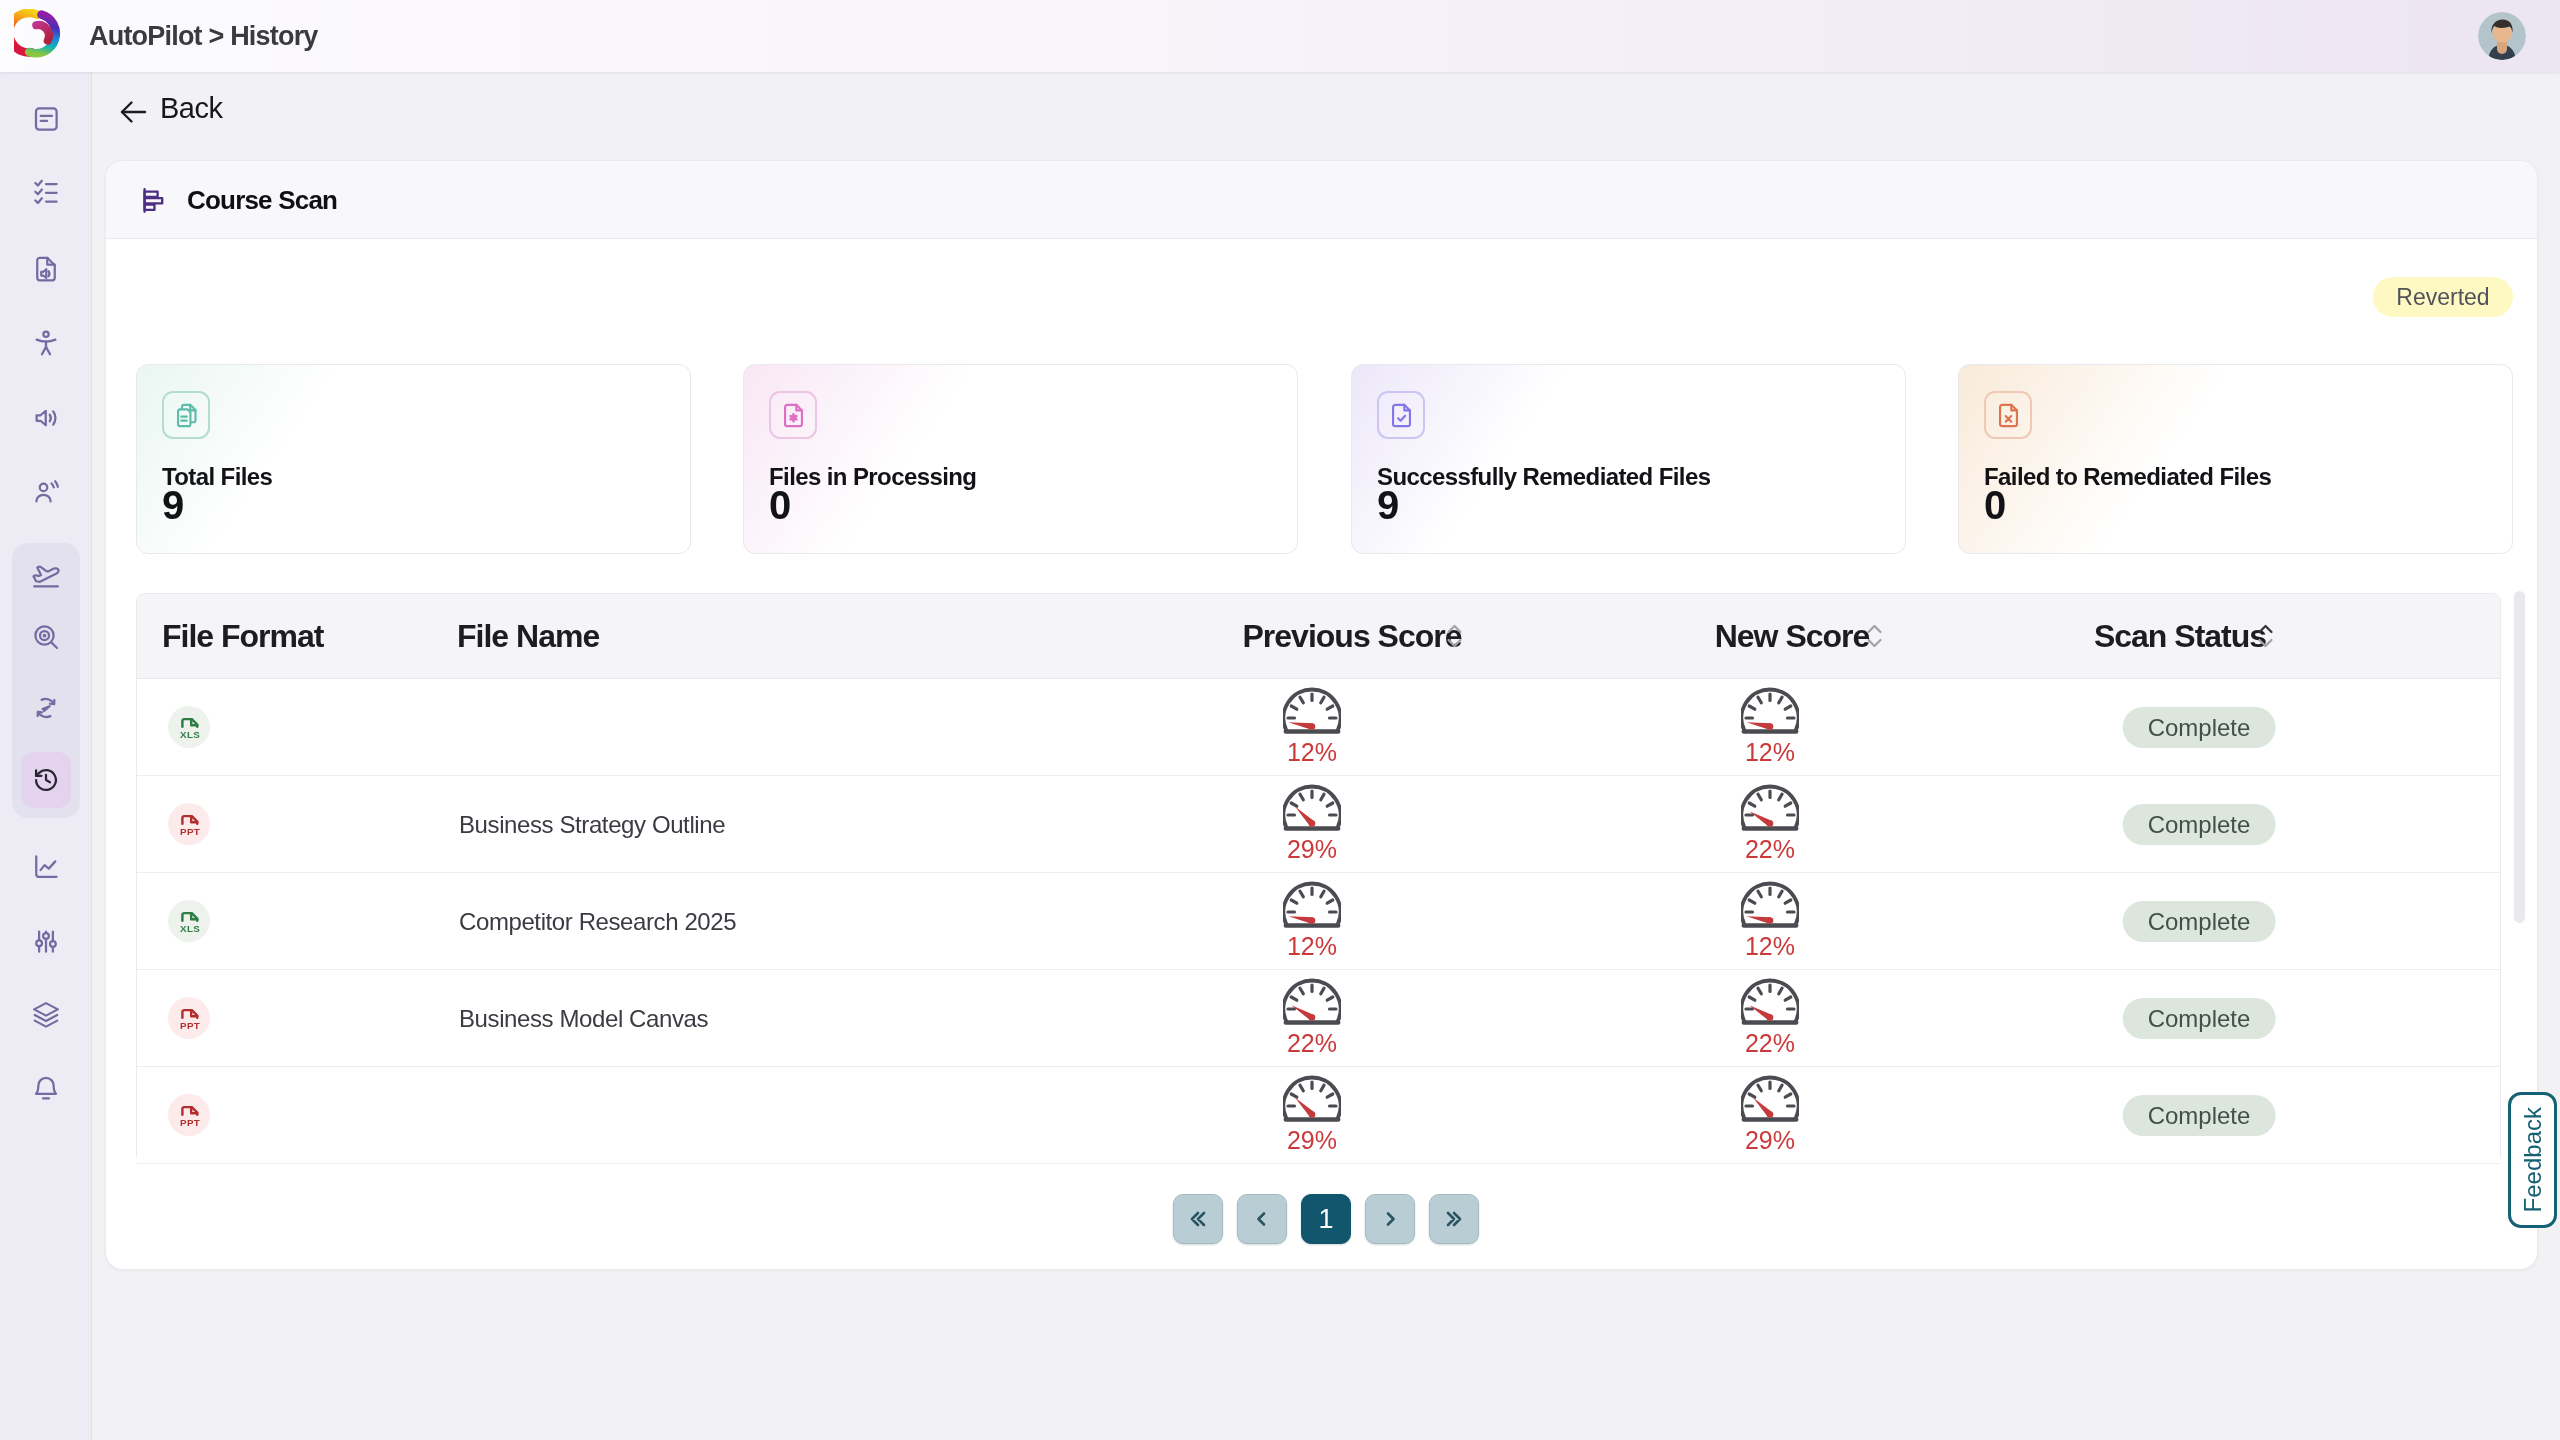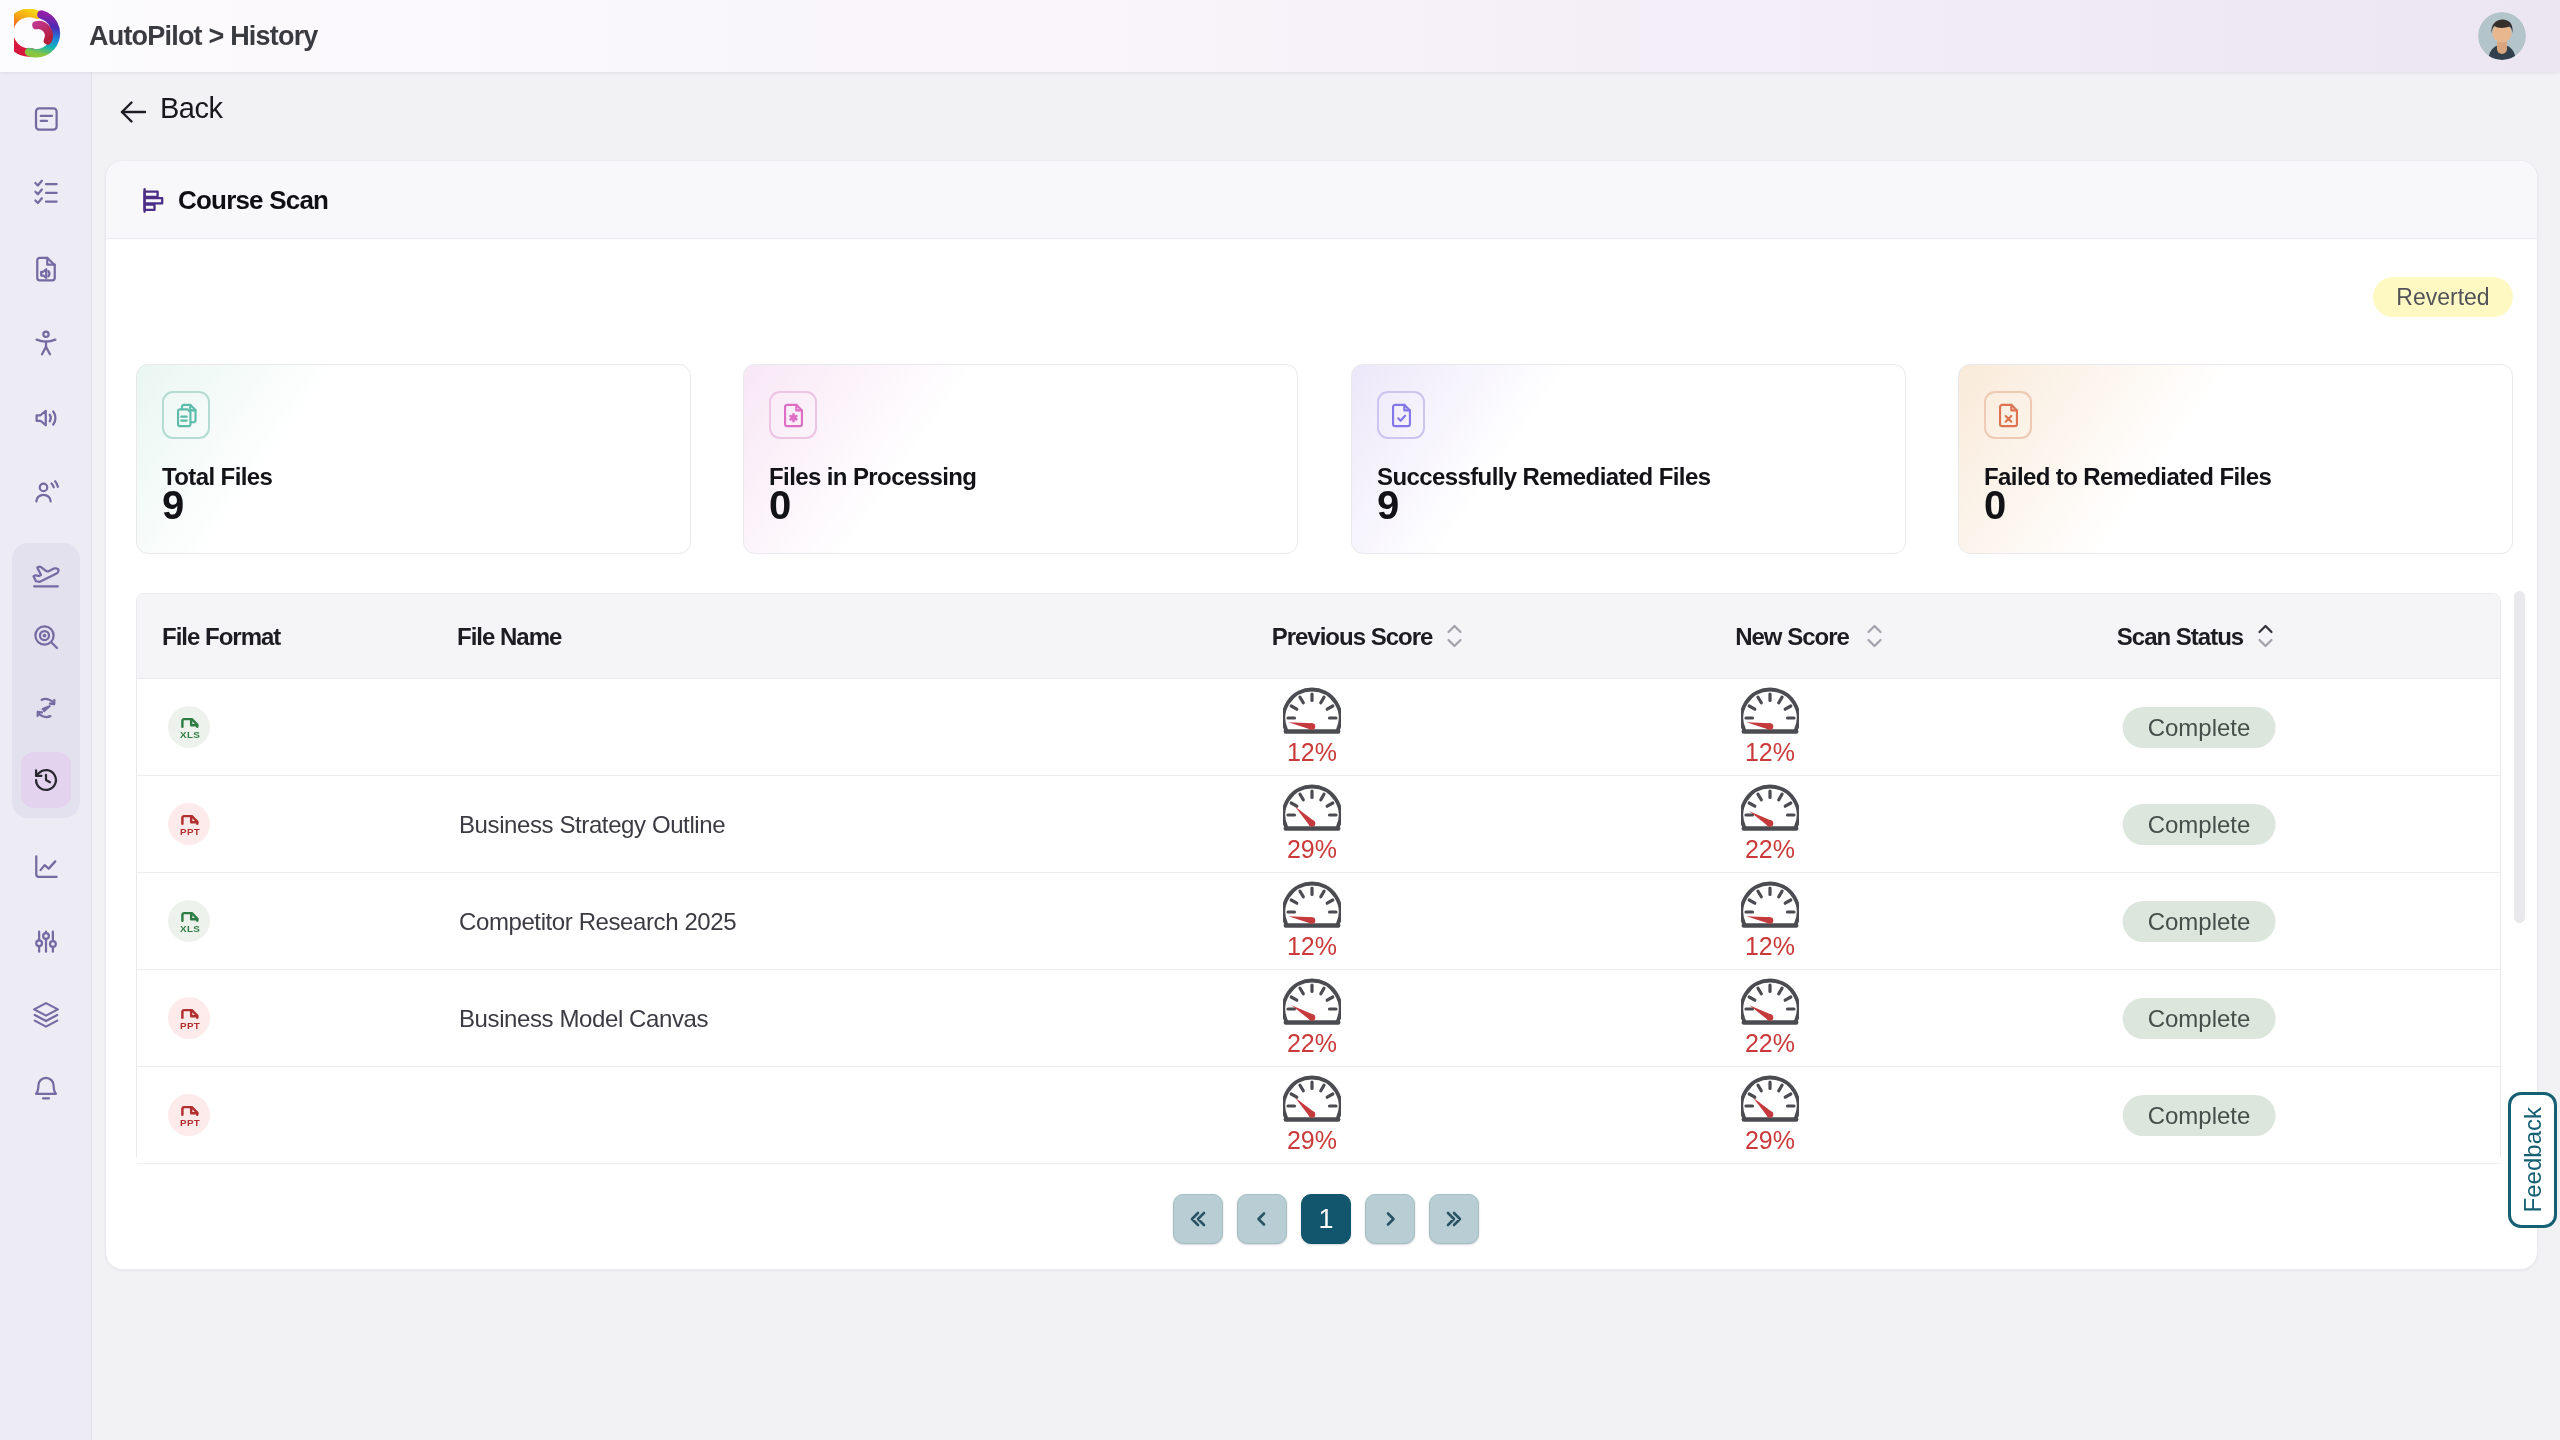--- a/index.html
+++ b/index.html
@@ -18,35 +18,35 @@
 .sactive { position:absolute; left:21px; top:680px; width:50px; height:56px;
   background:#e3d3ee; border-radius:13px; }
 .back { position:absolute; left:118px; top:99px; }
 .backtext { position:absolute; left:160px; top:92px; font-size:29px; font-weight:500; color:#17171c; letter-spacing:-0.5px; }
 .card { position:absolute; left:105px; top:160px; width:2433px; height:1110px;
   background:#fff; border:1px solid #eceaf0; border-radius:18px;
   box-shadow:0 1px 3px rgba(30,30,50,0.05); }
 .cardhead { position:absolute; left:0; top:0; width:100%; height:78px;
   background:#f8f7fa; border-bottom:1px solid #eae9ef; border-radius:18px 18px 0 0; }
 .scanicon { position:absolute; left:33px; top:25px; }
-.ctitle { position:absolute; left:72px; top:0; height:78px; line-height:78px;
+.ctitle { position:absolute; left:81px; top:0; height:78px; line-height:78px;
   font-size:26px; font-weight:bold; color:#101014; letter-spacing:-0.8px; }
 .desc { position:absolute; left:30px; top:128px; font-size:24px; color:#6d6d76; letter-spacing:-0.4px; }
 .reverted { position:absolute; left:2267px; top:116px; width:140px; height:40px; border-radius:20px;
   background:#fef9c3; color:#52525a; font-size:23px; text-align:center; line-height:40px; }
 .stat { position:absolute; top:203px; width:555px; height:190px; border:1px solid #e9e8ed; border-radius:12px; }
 .sticon { position:absolute; left:25px; top:26px; width:48px; height:48px; border:2px solid; border-radius:11px;
   display:flex; align-items:center; justify-content:center; }
 .stlabel { position:absolute; left:25px; top:98px; font-size:24px; font-weight:bold; color:#121217; letter-spacing:-0.6px; }
 .stval { position:absolute; left:25px; top:114px; font-size:40px; font-weight:bold; color:#121217; line-height:52px; }
 .table { position:absolute; left:30px; top:432px; width:2365px; height:570px;
   border:1px solid #e9e9ee; border-radius:8px; }
 .thead { position:absolute; left:0; top:0; width:100%; height:85px; background:#f5f4f7;
   border-bottom:1px solid #e7e7ec; border-radius:8px 8px 0 0; }
-.th { position:absolute; font-size:24px; font-weight:bold; color:#1c1c22; top:0; height:85px; letter-spacing:-1px;
+.th { position:absolute; font-size:32px; font-weight:bold; color:#1c1c22; top:0; height:85px; letter-spacing:-1px;
   display:flex; align-items:center; }
 .tharr { position:absolute; top:27px; }
 .trow { position:absolute; left:0; width:100%; height:97px; border-bottom:1px solid #ededf1; background:#fff; }
 .fbadge { position:absolute; left:31px; top:27px; width:42px; height:42px; border-radius:50%;
   display:flex; align-items:center; justify-content:center; }
 .fname { position:absolute; left:322px; top:0; height:97px; display:flex; align-items:center;
   font-size:24px; color:#3b3b43; letter-spacing:-0.4px; }
 .gcell { position:absolute; top:0; width:0; height:97px; }
 .gwrap { position:absolute; left:0; top:8px; transform:translateX(-50%); text-align:center; }
 .gpct { font-size:25px; color:#cb3a3a; margin-top:-2px; }

